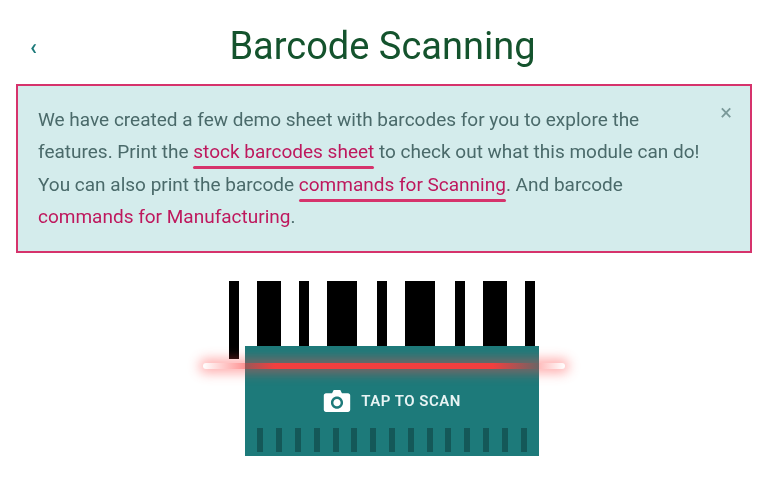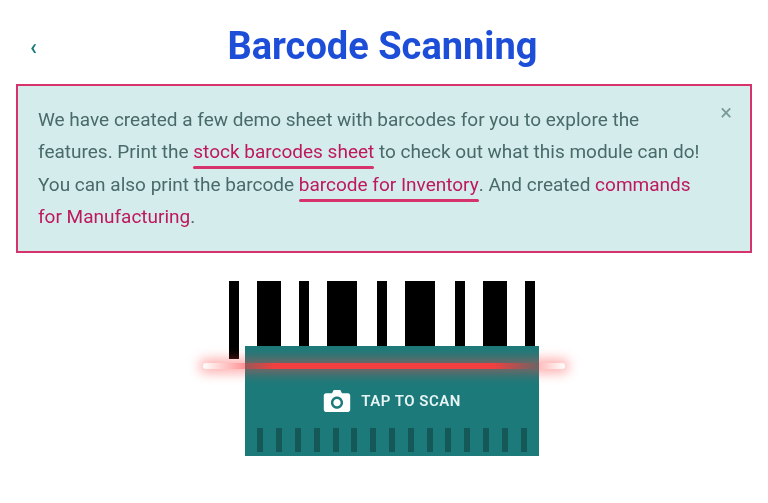--- a/index.html
+++ b/index.html
@@ -23,22 +23,22 @@
       color: #1d7a7a;
       font-size: 22px;
       font-weight: bold;
       cursor: pointer;
       padding: 6px 10px;
     }
     .title {
       flex: 1;
       text-align: center;
       font-size: 38px;
-      font-weight: 700;
-      color: #1d4ed8;
+      font-weight: 400;
+      color: #14532d;
       margin-left: -30px;
     }
     .alert-wrapper {
       margin: 0 16px;
       border: 2px solid #d6336c;
       padding: 0;
       position: relative;
     }
     .alert-box {
       background: #d4ecec;
@@ -156,21 +156,21 @@
     <span>‹</span>
   </div>
   <h1 class="title">Barcode Scanning</h1>
 </div>
 
 <div class="alert-wrapper">
   <div class="alert-box">
     <span class="alert-close">
       <span>×</span>
     </span>
-    <span>We have created a few demo sheet with barcodes for you to explore the features. Print the </span><span class="link1">stock barcodes sheet</span><span> to check out what this module can do! You can also print the barcode </span><span class="link2">barcode for Inventory</span><span>. And created </span><span class="link3">commands for Manufacturing</span><span>.</span>
+    <span>We have created a few demo sheet with barcodes for you to explore the features. Print the </span><span class="link1">stock barcodes sheet</span><span> to check out what this module can do! You can also print the barcode </span><span class="link2">commands for Scanning</span><span>. And barcode </span><span class="link3">commands for Manufacturing</span><span>.</span>
   </div>
 </div>
 
 <div class="scan-area">
   <div class="barcode-graphic">
     <div class="bars">
       <div class="bar thin"></div>
       <div class="bar med"></div>
       <div class="bar thin"></div>
       <div class="bar thick"></div>

